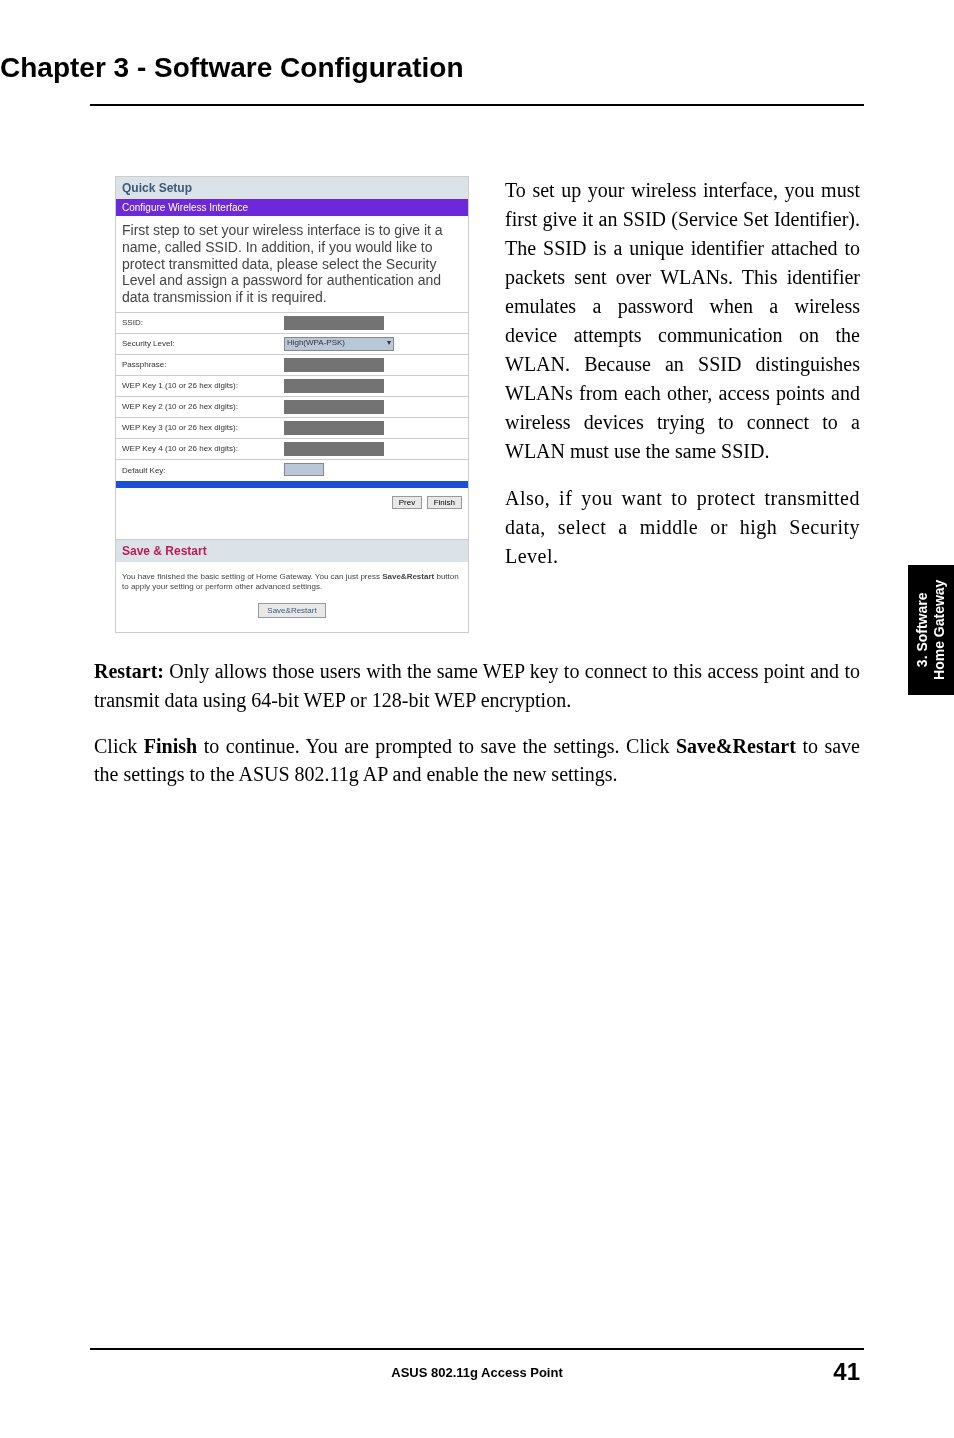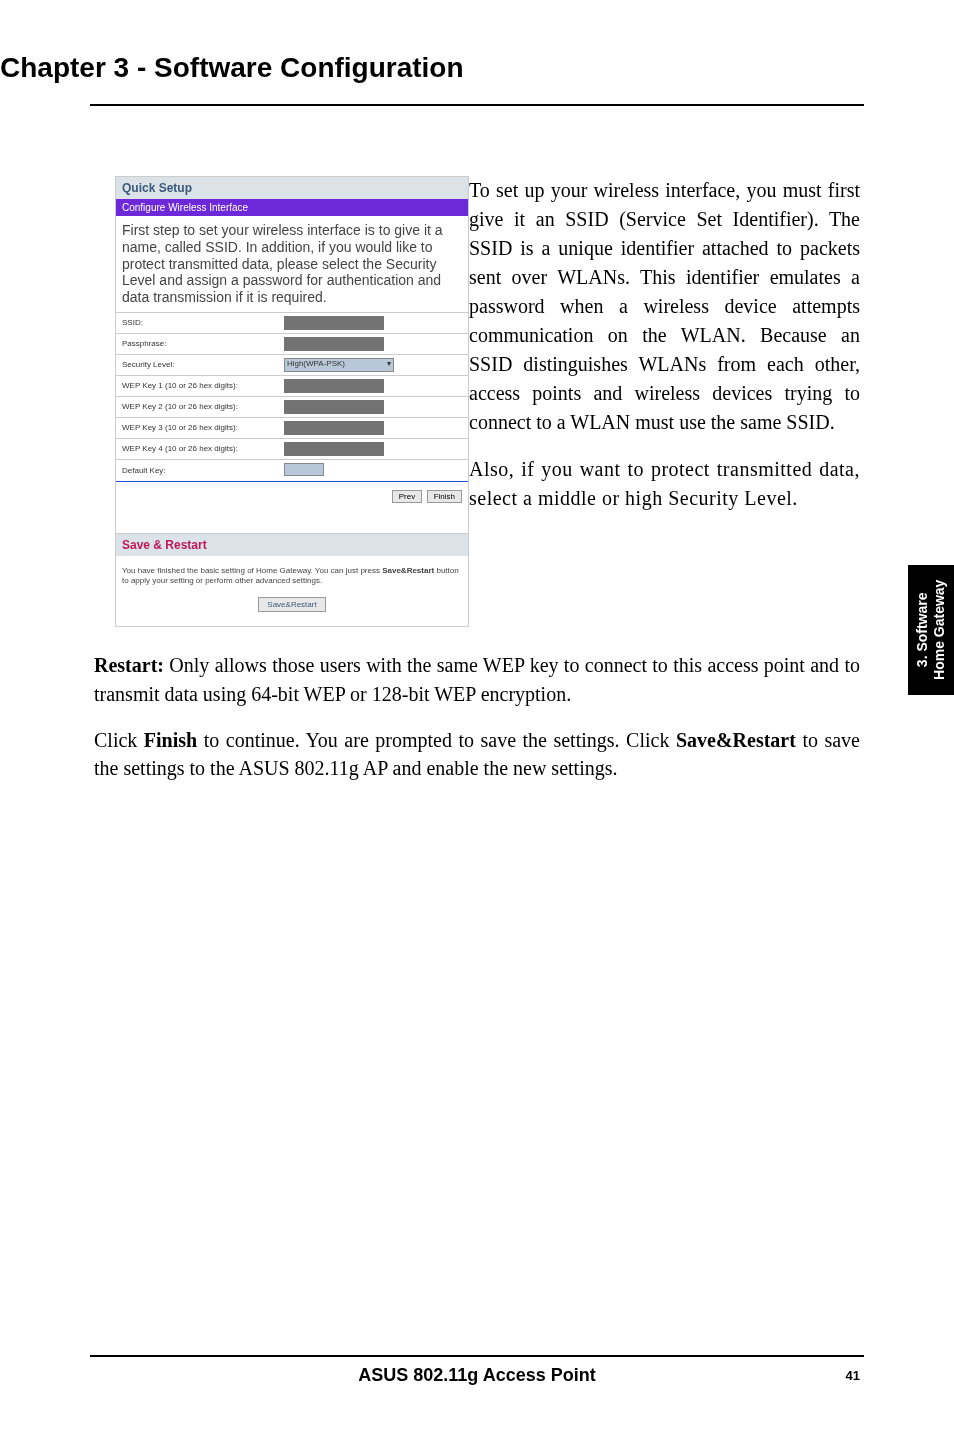--- a/index.html
+++ b/index.html
@@ -26,20 +26,21 @@
     .header-rule {
       border: none;
       border-top: 2px solid #000;
       margin: 10px 90px 0 90px;
     }
     .content-wrap {
       padding: 70px 94px 0 94px;
     }
     .top-section {
       display: flex;
+      gap: 36px;
       margin-bottom: 24px;
       padding-left: 21px;
     }
     .screenshot-box {
       flex: 0 0 354px;
       font-family: Arial, Helvetica, sans-serif;
       font-size: 9px;
       border: 1px solid #ccc;
       background: #fff;
     }
@@ -106,21 +107,21 @@
       width: 40px;
       height: 13px;
       background: #b8c8d8;
       border: 1px solid #888;
       display: inline-block;
       font-size: 8px;
     }
     .qs-footer-btns {
       text-align: right;
       padding: 8px 6px;
-      border-top: 1px solid #1d4ed8;
+      border-top: 7px solid #1d4ed8;
     }
     .qs-btn {
       display: inline-block;
       border: 1px solid #999;
       background: #e8e8e8;
       font-size: 8px;
       padding: 1px 6px;
       margin-left: 2px;
     }
     .sr-title {
@@ -200,25 +201,25 @@
       display: flex;
       justify-content: space-between;
       align-items: center;
       padding: 0 94px;
       font-family: Arial, Helvetica, sans-serif;
     }
     .footer-center {
       flex: 1;
       text-align: center;
       font-weight: bold;
-      font-size: 18px;
+      font-size: 13px;
     }
     .footer-pagenum {
       font-weight: bold;
-      font-size: 13px;
+      font-size: 24px;
       width: 40px;
       text-align: right;
     }
     .footer-spacer {
       width: 40px;
     }
   </style>
 </head>
 <body>
 
@@ -234,26 +235,26 @@
       <div class="qs-title">Quick Setup</div>
       <div class="qs-subtitle">Configure Wireless Interface</div>
       <div class="qs-intro">First step to set your wireless interface is to give it a name, called SSID. In addition, if you would like to protect transmitted data, please select the Security Level and assign a password for authentication and data transmission if it is required.</div>
       <table class="qs-table">
         <tbody>
             <tr>
           <td>SSID:</td>
           <td><input class="qs-input" value="JoeyOne" style=""></td>
         </tr>
         <tr>
+          <td>Security Level:</td>
+          <td><span class="qs-dropdown">High(WPA-PSK)</span></td>
+        </tr>
+        <tr>
           <td>Passphrase:</td>
           <td><input class="qs-input" style="background: rgb(216, 216, 216);"></td>
-        </tr>
-        <tr>
-          <td>Security Level:</td>
-          <td><span class="qs-dropdown">High(WPA-PSK)</span></td>
         </tr>
         <tr>
           <td>WEP Key 1 (10 or 26 hex digits):</td>
           <td><input class="qs-input" style="background: rgb(216, 216, 216);"></td>
         </tr>
         <tr>
           <td>WEP Key 2 (10 or 26 hex digits):</td>
           <td><input class="qs-input" style="background: rgb(136, 136, 136);"></td>
         </tr>
         <tr>

